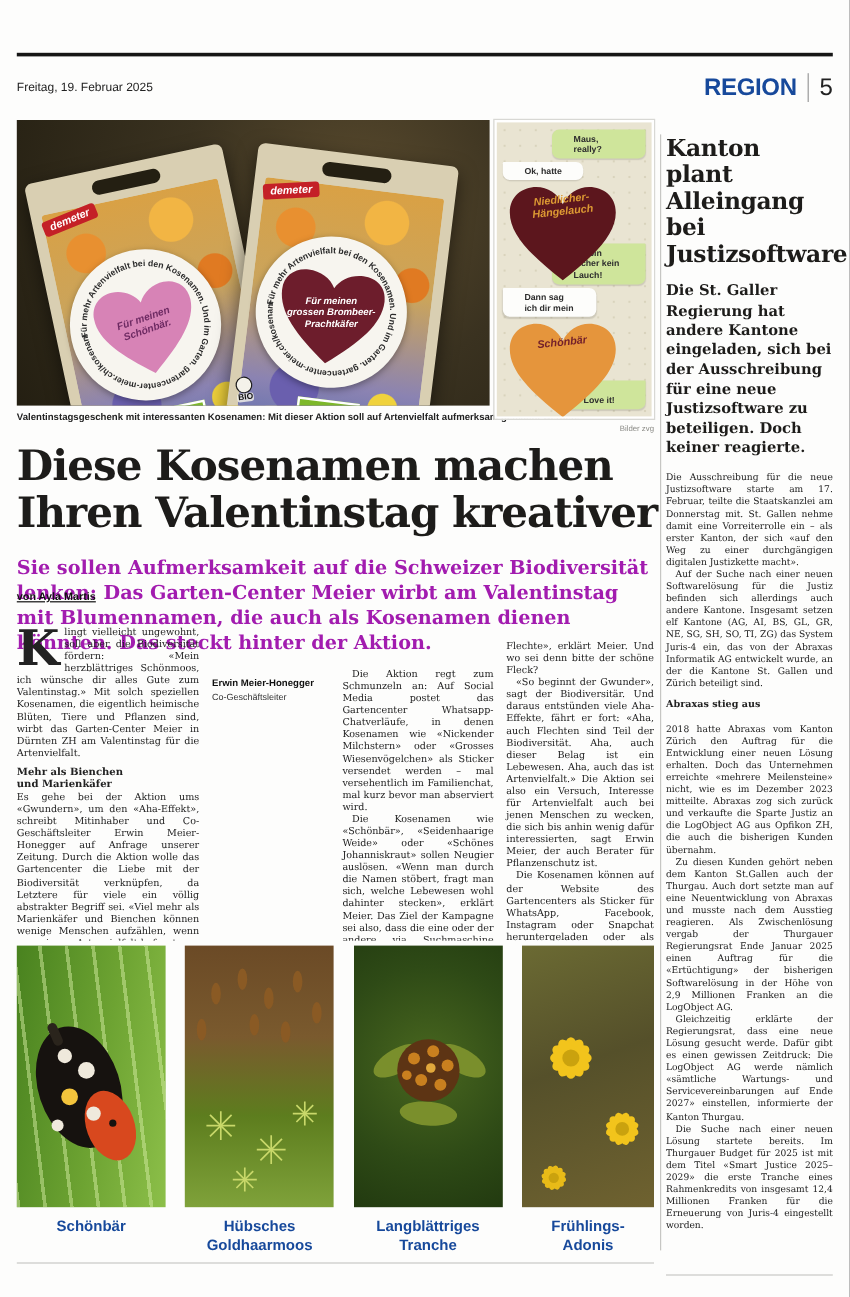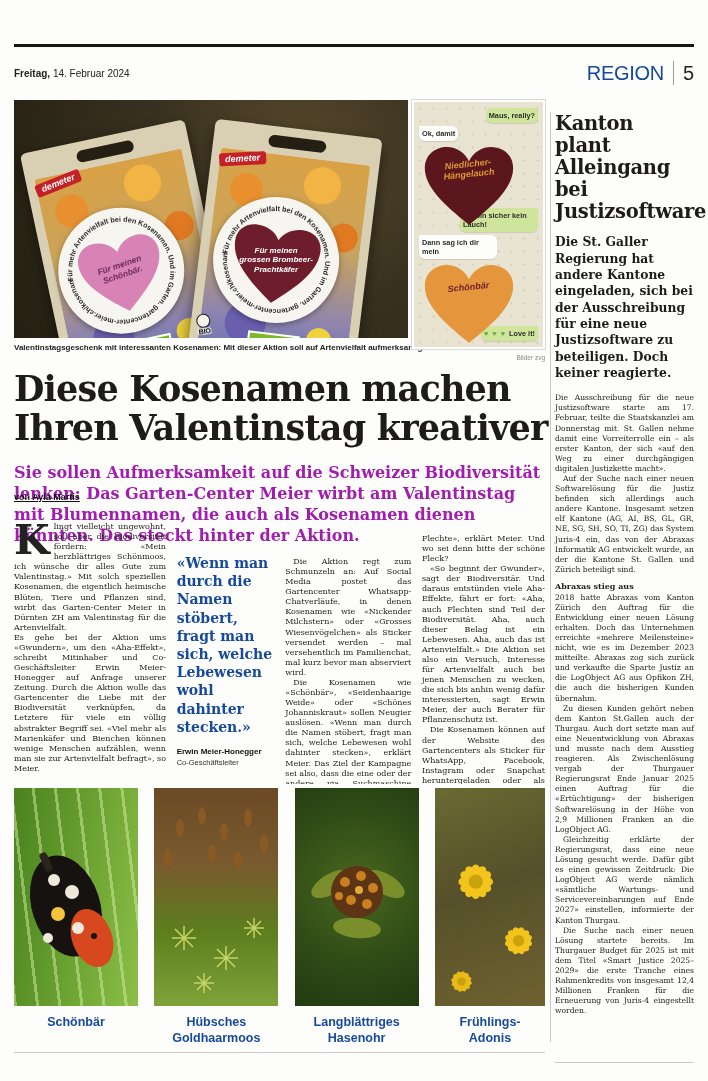--- a/index.html
+++ b/index.html
@@ -6,23 +6,23 @@
   html,body { background:#888; }
   .page{
     position:relative; width:708px; height:1081px; background:#fdfdfc;
     font-family:"Liberation Sans", sans-serif; color:#1c1c1c; margin:0 auto;
     overflow:hidden;
   }
   
   .top-rule{position:absolute; left:14px; right:14px; top:44px; height:3px; background:#161616;}
   .masthead{position:absolute; left:14px; right:14px; top:58px; height:30px; display:flex; justify-content:space-between; align-items:center;}
   .date{font-size:10px; color:#222;}
-  .date b{font-weight:bold;}
+  .date b{font-weight:normal;}
   .section-block{display:flex; align-items:center; gap:9px;}
-  .section{font-size:20px; font-weight:normal; letter-spacing:-0.3px; color:#17499b;text-align:right;}
+  .section{font-size:20px; font-weight:bold; letter-spacing:-0.3px; color:#17499b;text-align:right;}
   .vline{width:1px; height:24px; background:#9a9a9a; display:inline-block;}
   .pagenum{font-size:20px; color:#222;}
 
   
   .lead-photo{position:absolute; left:14px; top:100px; width:394px; height:238px; overflow:hidden;
     background:radial-gradient(circle at 72% 28%, #5a4b2e 0%, #3a3220 45%, #241f12 100%);}
   .packet{position:absolute; width:168px; height:250px; background:#d9cfb2; border-radius:6px;
     box-shadow:0 6px 16px rgba(0,0,0,.55); overflow:hidden;}
   .packet .handle{position:absolute; top:9px; left:50%; transform:translateX(-50%); width:58px; height:12px; background:#241f12; border-radius:7px;}
   .packet .flowers{position:absolute; top:28px; left:9px; right:9px; bottom:8px; border-radius:3px;
@@ -44,21 +44,21 @@
   .sticker-circle svg{position:absolute; inset:0;}
   .ring-text{font-size:7.2px; font-weight:bold; fill:#2a2a2a; font-family:"Liberation Sans",sans-serif;}
   .sticker-heart-label{position:absolute; inset:0; display:flex; align-items:center; justify-content:center; text-align:center;
     font-style:italic; font-weight:bold; transform:rotate(-7deg); line-height:1.15; padding:0 26px; z-index:5;}
   .photo-caption{position:absolute; left:14px; top:343px; width:530px; font-size:8px; font-weight:bold; color:#222;}
 
   
   .chat{position:absolute; left:412px; top:100px; width:133px; height:249px; background:#e9e4d2;
     background-image:radial-gradient(#d9d3bc 1px, rgba(0,0,0,0) 1.3px); background-size:13px 13px;
     border:2px solid #fff; outline:1px solid #d8d8d4; padding:6px 5px; display:flex; flex-direction:column; gap:3px; overflow:hidden;}
-  .bubble{max-width:78px; font-size:7.3px; font-weight:bold; color:#2d2d2d; padding:3px 3px; border-radius:6px; line-height:1.25;}
+  .bubble{max-width:78px; font-size:7.3px; font-weight:bold; color:#2d2d2d; padding:3px 18px; border-radius:6px; line-height:1.25;}
   .bubble.left{align-self:flex-start; background:#fdfdfb; border-top-left-radius:1px; box-shadow:0 1px 1px rgba(0,0,0,.12);}
   .bubble.right{align-self:flex-end; background:#cfe59b; border-top-right-radius:1px; box-shadow:0 1px 1px rgba(0,0,0,.12);}
   .sticker{position:relative; width:96px; height:84px; align-self:flex-start; margin-left:2px;}
   .sticker svg{position:absolute; inset:0;}
   .sticker .lbl{position:absolute; inset:0; display:flex; align-items:center; justify-content:center; text-align:center;
     font-style:italic; font-weight:bold; font-size:9px; line-height:1.15; transform:rotate(-6deg); padding:0 14px 10px;}
   .hearts{color:#6aa63e; letter-spacing:1px; margin-right:3px;}
   .chat-credit{position:absolute; left:412px; top:354px; width:133px; text-align:right; font-size:6.5px; color:#8a8a85;}
 
   
@@ -90,33 +90,33 @@
   .img-hase{background:radial-gradient(circle at 50% 45%, #49671f 0%, #2e4a16 60%, #223a10 100%);}
   .img-adonis{background:linear-gradient(160deg,#6b6a33 0%, #55502a 45%, #6f6230 100%);}
   .grass{position:absolute; inset:0; background:repeating-linear-gradient(83deg, rgba(210,235,160,.5) 0 3px, rgba(0,0,0,0) 3px 22px);}
 
   
   .main-divider{position:absolute; left:550px; top:112px; width:1px; height:930px; background:#c6c6c3;}
   .side{position:absolute; left:555px; top:113px; width:139px;}
   .side-title{font-family:"DejaVu Serif",serif; font-weight:bold; font-size:19.5px; line-height:1.13; letter-spacing:-0.3px; color:#1d1c1a;}
   .side-lead{margin-top:11px; font-family:"DejaVu Serif",serif; font-weight:600; font-size:12.3px; line-height:1.33; color:#1d1c1a;}
   .side-body{margin-top:12px; font-family:"DejaVu Serif",serif; font-size:7.6px; line-height:1.33; text-align:justify; color:#222; hyphens:auto;}
-  .side-body .colsub{font-size:8px; margin:6px 0 1px;}
+  .side-body .colsub{font-size:8px; margin:6px 0 11px;}
   .rule-left{position:absolute; left:14px; top:1052px; width:531px; height:1px; background:#c9c9c6;}
   .rule-right{position:absolute; left:555px; top:1062px; width:139px; height:1px; background:#c9c9c6;}
 </style>
 </head>
 <body>
 
 <div class="page">
 
   <div class="top-rule"></div>
 
   <header class="masthead">
-    <div class="date"><b>Freitag,</b><span> 14. Februar 2024</span></div>
+    <div class="date"><b>Freitag,</b><span> 19. Februar 2025</span></div>
     <div class="section-block">
       <span class="section">REGION</span>
       <span class="vline"></span>
       <span class="pagenum">5</span>
     </div>
   </header>
 
   <div class="lead-photo">
     <div class="packet" style="left:30px; top:34px; transform:rotate(-12deg);">
       <div class="handle"></div>
@@ -153,21 +153,21 @@
           <path d="M63 106 C36 85 20 68 20 49 C20 37 29 30 40 30 C50 30 59 35 63 43 C67 35 76 30 86 30 C97 30 106 37 106 49 C106 68 90 85 63 106 Z" fill="#6d1d2c"></path>
         </svg>
         <div class="sticker-heart-label" style="color:#fff; font-size:8px;">Für meinen grossen Brombeer-Prachtkäfer</div>
       </div>
     </div>
   </div>
   <div class="photo-caption">Valentinstagsgeschenk mit interessanten Kosenamen: Mit dieser Aktion soll auf Artenvielfalt aufmerksam gemacht werden.</div>
 
   <div class="chat">
     <div class="bubble right">Maus, really?</div>
-    <div class="bubble left">Ok, damit</div>
+    <div class="bubble left">Ok, hatte</div>
     <div class="sticker">
       <svg viewBox="0 0 100 88">
         <path d="M50 84 C22 62 4 44 4 25 C4 11 15 3 27 3 C37 3 46 9 50 18 C54 9 63 3 73 3 C85 3 96 11 96 25 C96 44 78 62 50 84 Z" fill="#5c161d"></path>
       </svg>
       <div class="lbl" style="color:#dd9a33;">Niedlicher-Hängelauch</div>
     </div>
     <div class="bubble right">Ich bin sicher kein Lauch!</div>
     <div class="bubble left">Dann sag ich dir mein</div>
     <div class="sticker">
       <svg viewBox="0 0 100 88">
@@ -182,24 +182,25 @@
   <h1 class="headline">
     <span>Diese Kosenamen machen</span>
     <span>Ihren Valentinstag kreativer</span>
   </h1>
   <p class="subhead">Sie sollen Aufmerksamkeit auf die Schweizer Biodiversität lenken: Das Garten-Center Meier wirbt am Valentinstag mit Blumennamen, die auch als Kosenamen dienen könnten. Das steckt hinter der Aktion.</p>
   <div class="byline">von Ayla Martis</div>
 
   <div class="cols">
     <div class="col c1">
       <p class="bp"><span class="dropcap">K</span><span>lingt vielleicht ungewohnt, soll aber die Biodiversität fördern: «Mein herzblättriges Schönmoos, ich wünsche dir alles Gute zum Valentinstag.» Mit solch speziellen Kosenamen, die eigentlich heimische Blüten, Tiere und Pflanzen sind, wirbt das Garten-Center Meier in Dürnten ZH am Valentinstag für die Artenvielfalt.</span></p>
+      <div class="colsub">Mehr als Bienchen
+und Marienkäfer</div>
       <p class="bp">Es gehe bei der Aktion ums «Gwundern», um den «Aha-Effekt», schreibt Mitinhaber und Co-Geschäftsleiter Erwin Meier-Honegger auf Anfrage unserer Zeitung. Durch die Aktion wolle das Gartencenter die Liebe mit der Biodiversität verknüpfen, da Letztere für viele ein völlig abstrakter Begriff sei. «Viel mehr als Marienkäfer und Bienchen können wenige Menschen aufzählen, wenn man sie zur Artenvielfalt befragt», so Meier.</p>
     </div>
     <div class="col cq">
-      <div class="pullquote">«Wenn man durch die Namen stöbert, fragt man sich, welche Lebewesen wohl dahinter stecken.»</div>
       <div class="pq-author">Erwin Meier-Honegger</div>
       <div class="pq-role">Co-Geschäftsleiter</div>
     </div>
     <div class="col c3">
       <p class="bp ind">Die Aktion regt zum Schmunzeln an: Auf Social Media postet das Gartencenter Whatsapp-Chatverläufe, in denen Kosenamen wie «Nickender Milchstern» oder «Grosses Wiesenvögelchen» als Sticker versendet werden – mal versehentlich im Familienchat, mal kurz bevor man abserviert wird.</p>
       <p class="bp ind">Die Kosenamen wie «Schönbär», «Seidenhaarige Weide» oder «Schönes Johanniskraut» sollen Neugier auslösen. «Wenn man durch die Namen stöbert, fragt man sich, welche Lebewesen wohl dahinter stecken», erklärt Meier. Das Ziel der Kampagne sei also, dass die eine oder der andere via Suchmaschine einen Namen nachforscht: «Man erlebt so ein bisschen, was Biodiversität ist.»</p>
 
     </div>
     <div class="col c4">
       <p class="bp">Flechte», erklärt Meier. Und wo sei denn bitte der schöne Fleck?</p>
@@ -284,21 +285,21 @@
               <circle cx="66" cy="88" r="5"></circle>
               <circle cx="78" cy="100" r="5"></circle>
               <circle cx="56" cy="112" r="5"></circle>
               <circle cx="72" cy="116" r="5"></circle>
               <circle cx="44" cy="108" r="4"></circle>
               <circle cx="64" cy="102" r="4" fill="#e2a93c"></circle>
           </g>
         </svg>
       </div>
       <figcaption class="pcap">Langblättriges
-Hasenohr</figcaption>
+Tranche</figcaption>
     </figure>
     <figure class="pfig last">
       <div class="pimg img-adonis">
         <svg viewBox="0 0 108 218" style="position:absolute;inset:0;">
           <g transform="translate(40,92)">
             <g fill="#f2c41c">
                 <ellipse rx="7" ry="17" transform="rotate(0)"></ellipse>
                 <ellipse rx="7" ry="17" transform="rotate(30)"></ellipse>
                 <ellipse rx="7" ry="17" transform="rotate(60)"></ellipse>
                 <ellipse rx="7" ry="17" transform="rotate(90)"></ellipse>

